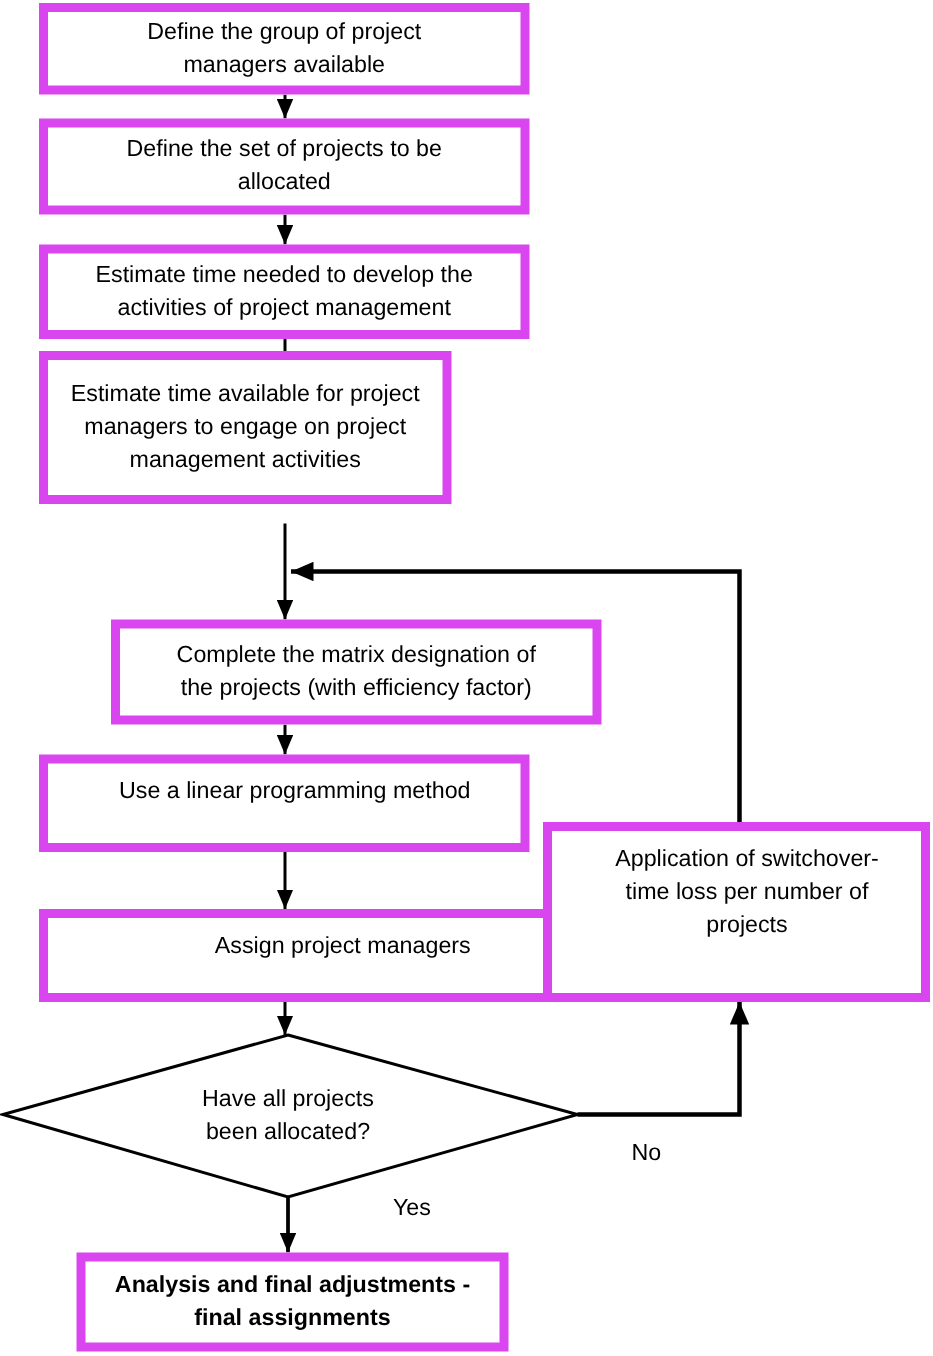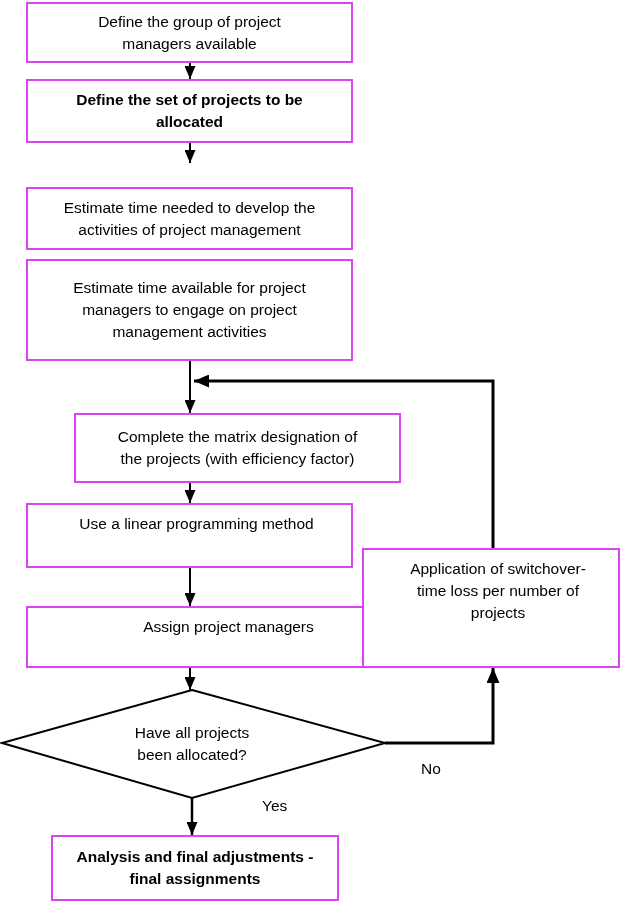--- a/index.html
+++ b/index.html
@@ -13,21 +13,21 @@
     overflow: hidden;
   }
   .wires {
     position: absolute;
     left: 0; top: 0;
     width: 622px; height: 904px;
   }
   .box {
     position: absolute;
     box-sizing: border-box;
-    border: 2px solid #d946ef;
+    border: 6px solid #d946ef;
     background: #ffffff;
     display: flex;
     align-items: center;
     justify-content: center;
     text-align: center;
     font-size: 15.5px;
     line-height: 22px;
     white-space: pre-line;
   }
   .box.top-align {
@@ -42,23 +42,23 @@
     line-height: 22px;
     white-space: pre-line;
   }
   .edge-label {
     position: absolute;
     font-size: 15.5px;
     line-height: 18px;
   }
   
   .n0 { left: 26px;  top: 2px;   width: 327px; height: 61px; }
-  .n1 { left: 26px;  top: 79px;  width: 327px; height: 64px; font-weight: bold; }
-  .n2 { left: 26px;  top: 163px; width: 327px; height: 63px; margin-top: 24px; }
-  .n3 { left: 26px;  top: 259px; width: 327px; height: 102px; }
+  .n1 { left: 26px;  top: 79px;  width: 327px; height: 64px; }
+  .n2 { left: 26px;  top: 163px; width: 327px; height: 63px; }
+  .n3 { left: 26px;  top: 234px; width: 275px; height: 102px; }
   .n4 { left: 26px;  top: 413px; width: 327px; height: 70px; margin-left: 48px; }
   .n5 { left: 26px;  top: 503px; width: 327px; height: 65px; }
   .n6 { left: 26px;  top: 606px; width: 391px; height: 62px; }
   .n8 { left: 362px; top: 548px; width: 258px; height: 120px; }
   .n9 { left: 51px;  top: 835px; width: 288px; height: 66px; font-weight: bold; }
   .dlabel { left: 82px; top: 722px; width: 220px; }
   .yes-label { left: 262px; top: 797px; }
   .no-label  { left: 421px; top: 760px; }
 </style>
 </head>

